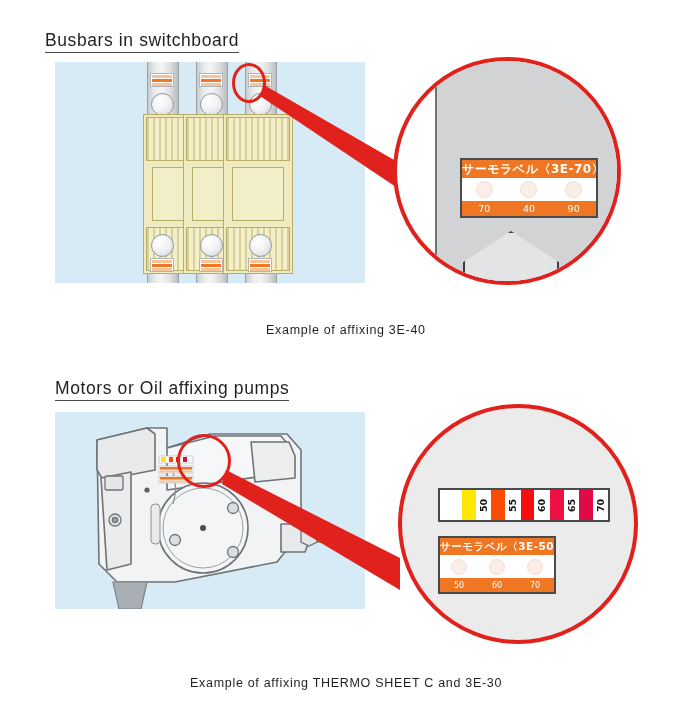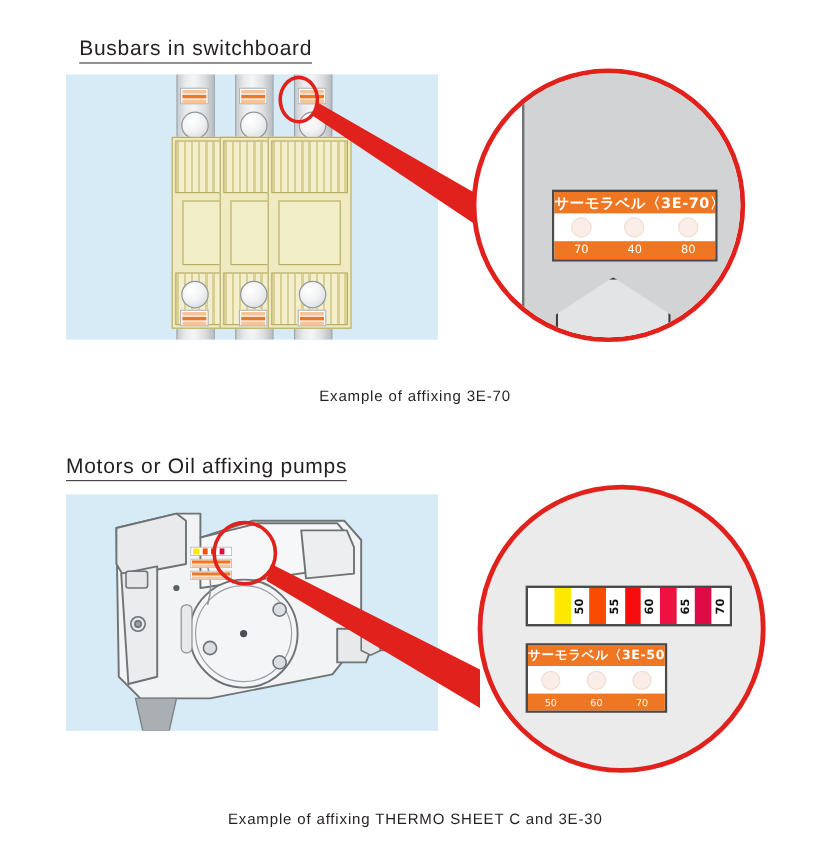--- a/index.html
+++ b/index.html
@@ -21,21 +21,21 @@
     position: absolute;
     font-size: 17.5px;
     letter-spacing: 0.6px;
     color: #231f20;
     font-weight: 400;
     white-space: nowrap;
     border-bottom: 1px solid #4a4a4a;
     padding-bottom: 2px;
     line-height: 1.1;
   }
-  #heading-busbars { left: 66px; top: 31px; }
+  #heading-busbars { left: 45px; top: 31px; }
   #heading-motors  { left: 55px; top: 379px; }
 
   
   .caption {
     position: absolute;
     font-size: 12.5px;
     letter-spacing: 0.7px;
     color: #231f20;
     white-space: nowrap;
   }
@@ -325,26 +325,26 @@
   <div class="thermo-label" id="label-3e70">
     <div class="tl-head">サーモラベル〈3E-70〉</div>
     <div class="tl-dots">
       <span></span>
       <span></span>
       <span></span>
     </div>
     <div class="tl-foot">
       <span>70</span>
       <span>40</span>
-      <span>80</span>
+      <span>90</span>
     </div>
   </div>
 </div>
 
-<div class="caption" id="caption-busbars">Example of affixing 3E-70</div>
+<div class="caption" id="caption-busbars">Example of affixing 3E-40</div>
 
 <div class="section-heading" id="heading-motors">Motors or Oil affixing pumps</div>
 
 <div class="photo-panel" id="panel-pump">
   <svg id="pump-art" width="310" height="197" viewBox="0 0 310 197">
     <g fill="#f2f3f4" stroke="#6e7376" stroke-width="1.6" stroke-linejoin="round">
 
       <path d="M42 28 L92 16 L112 16 L112 36 L155 22 L232 22 L246 38 L246 120
                L222 150 L120 170 L62 170 L44 152 Z"></path>
 

